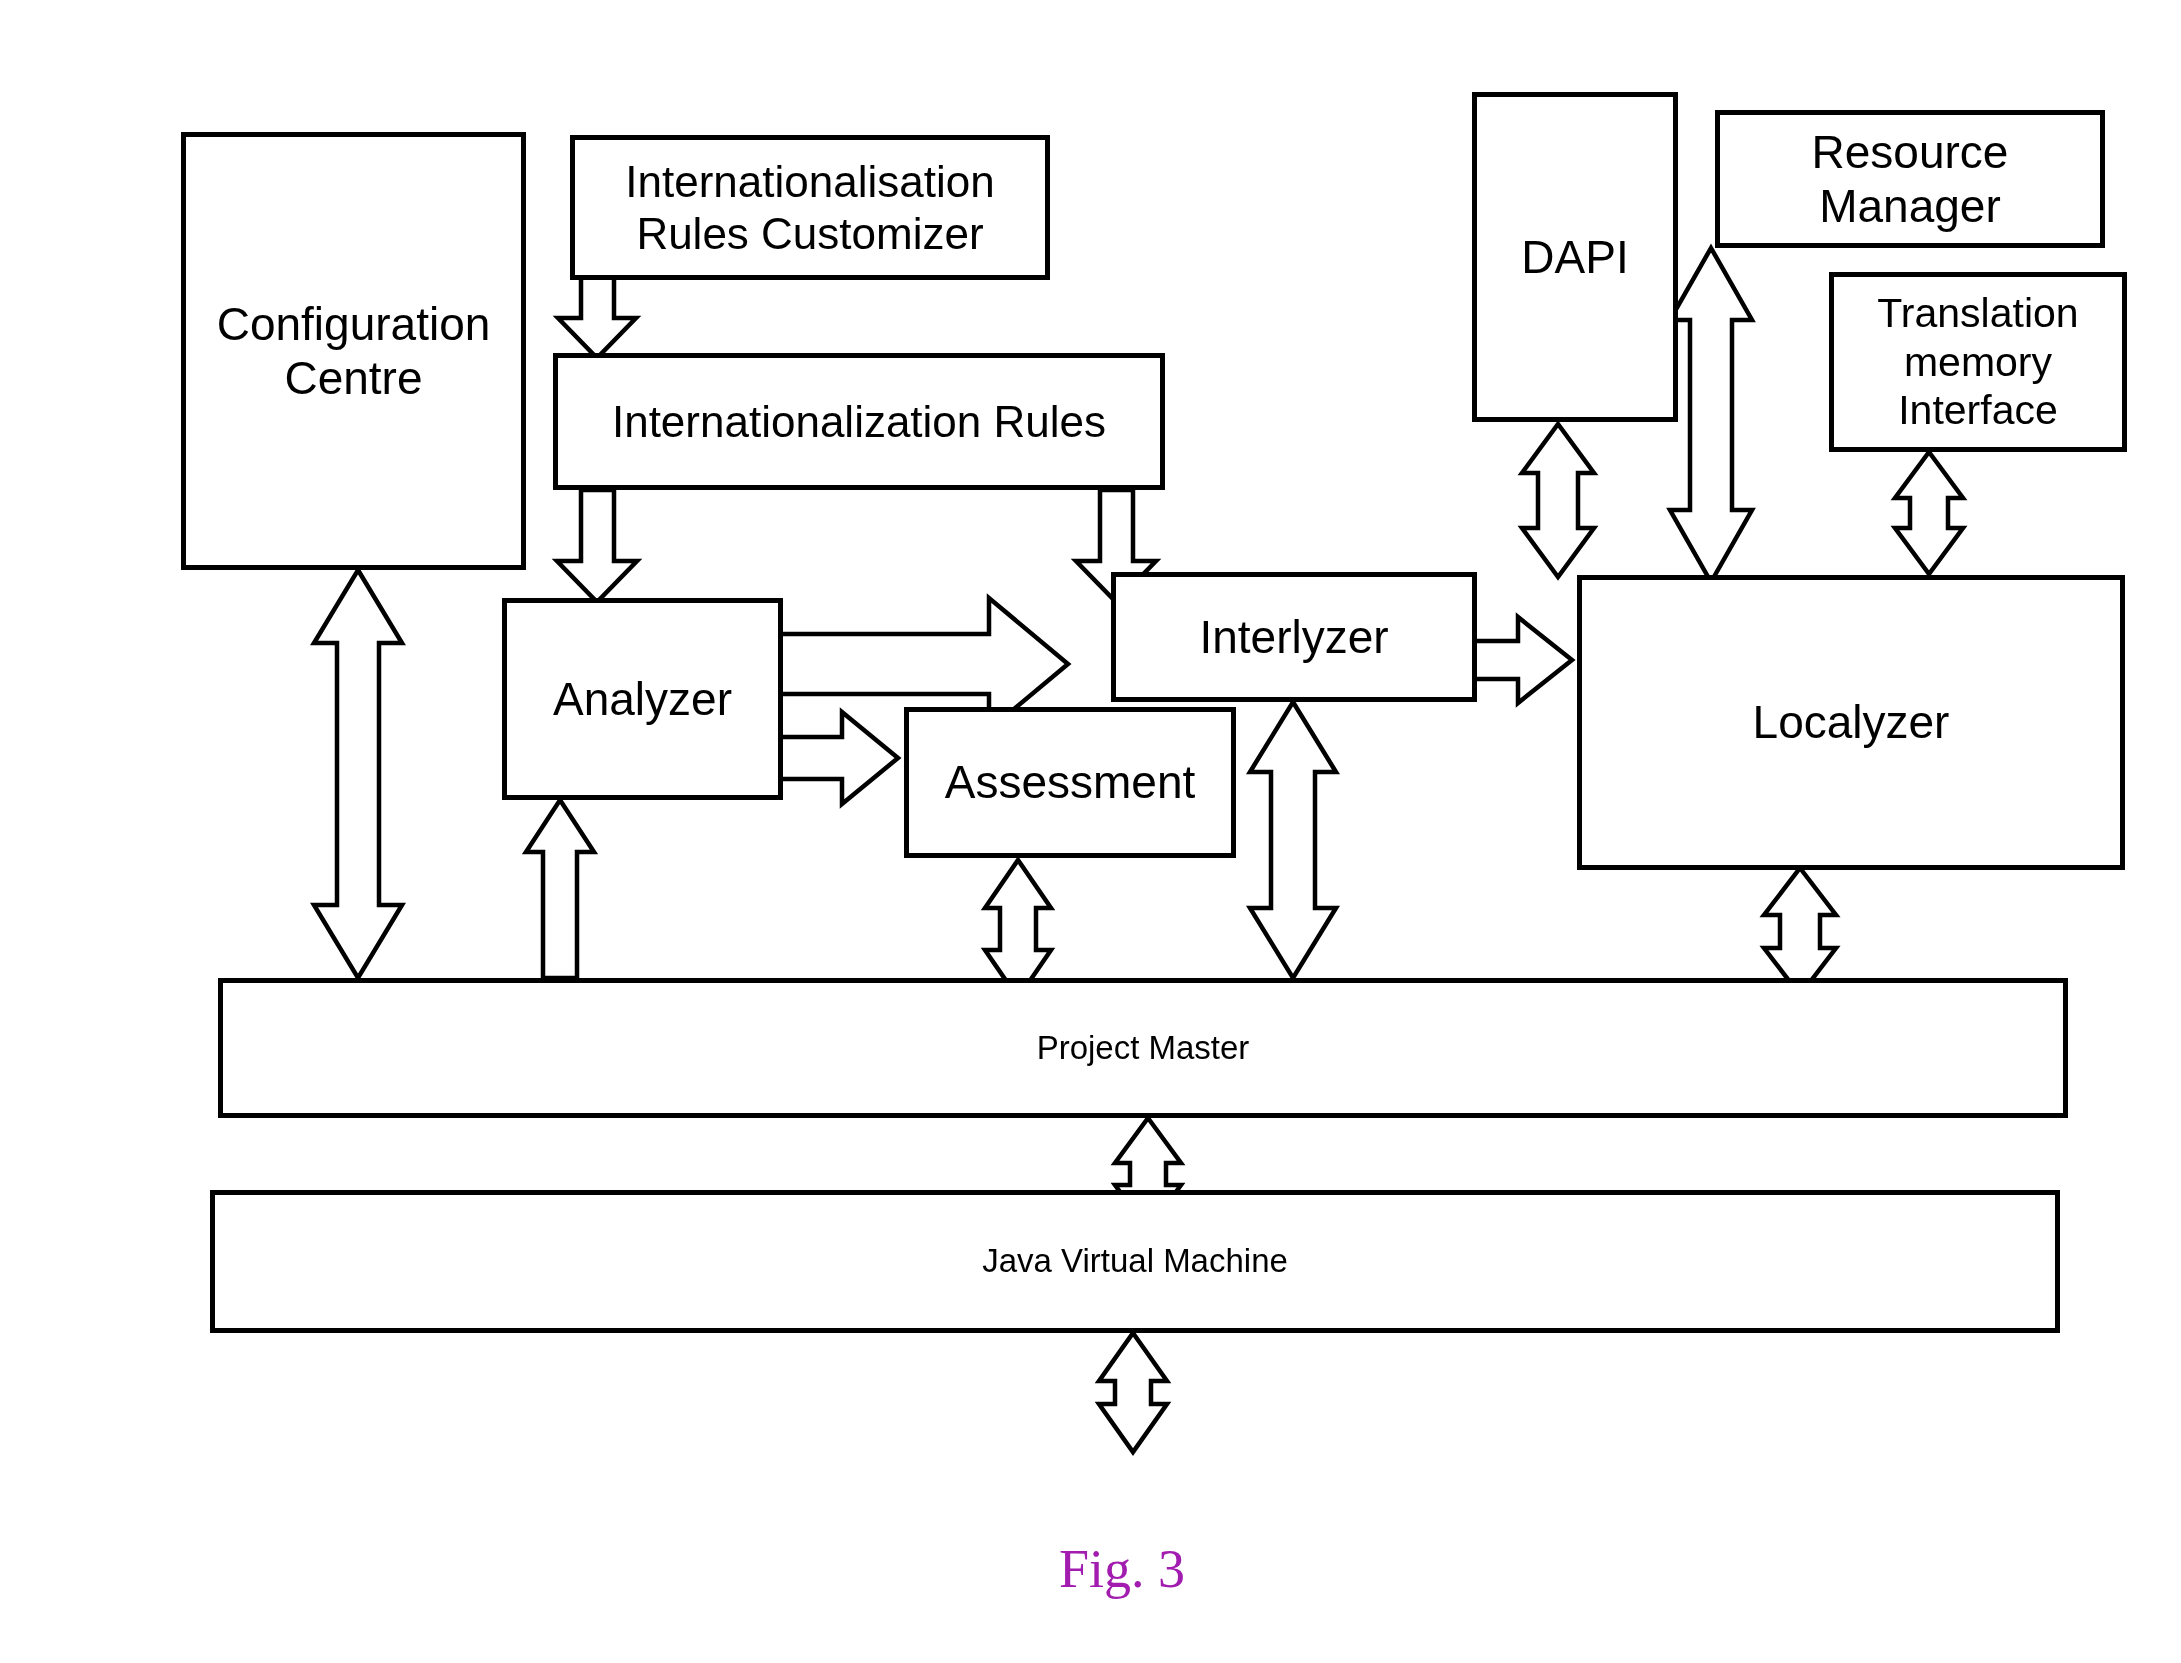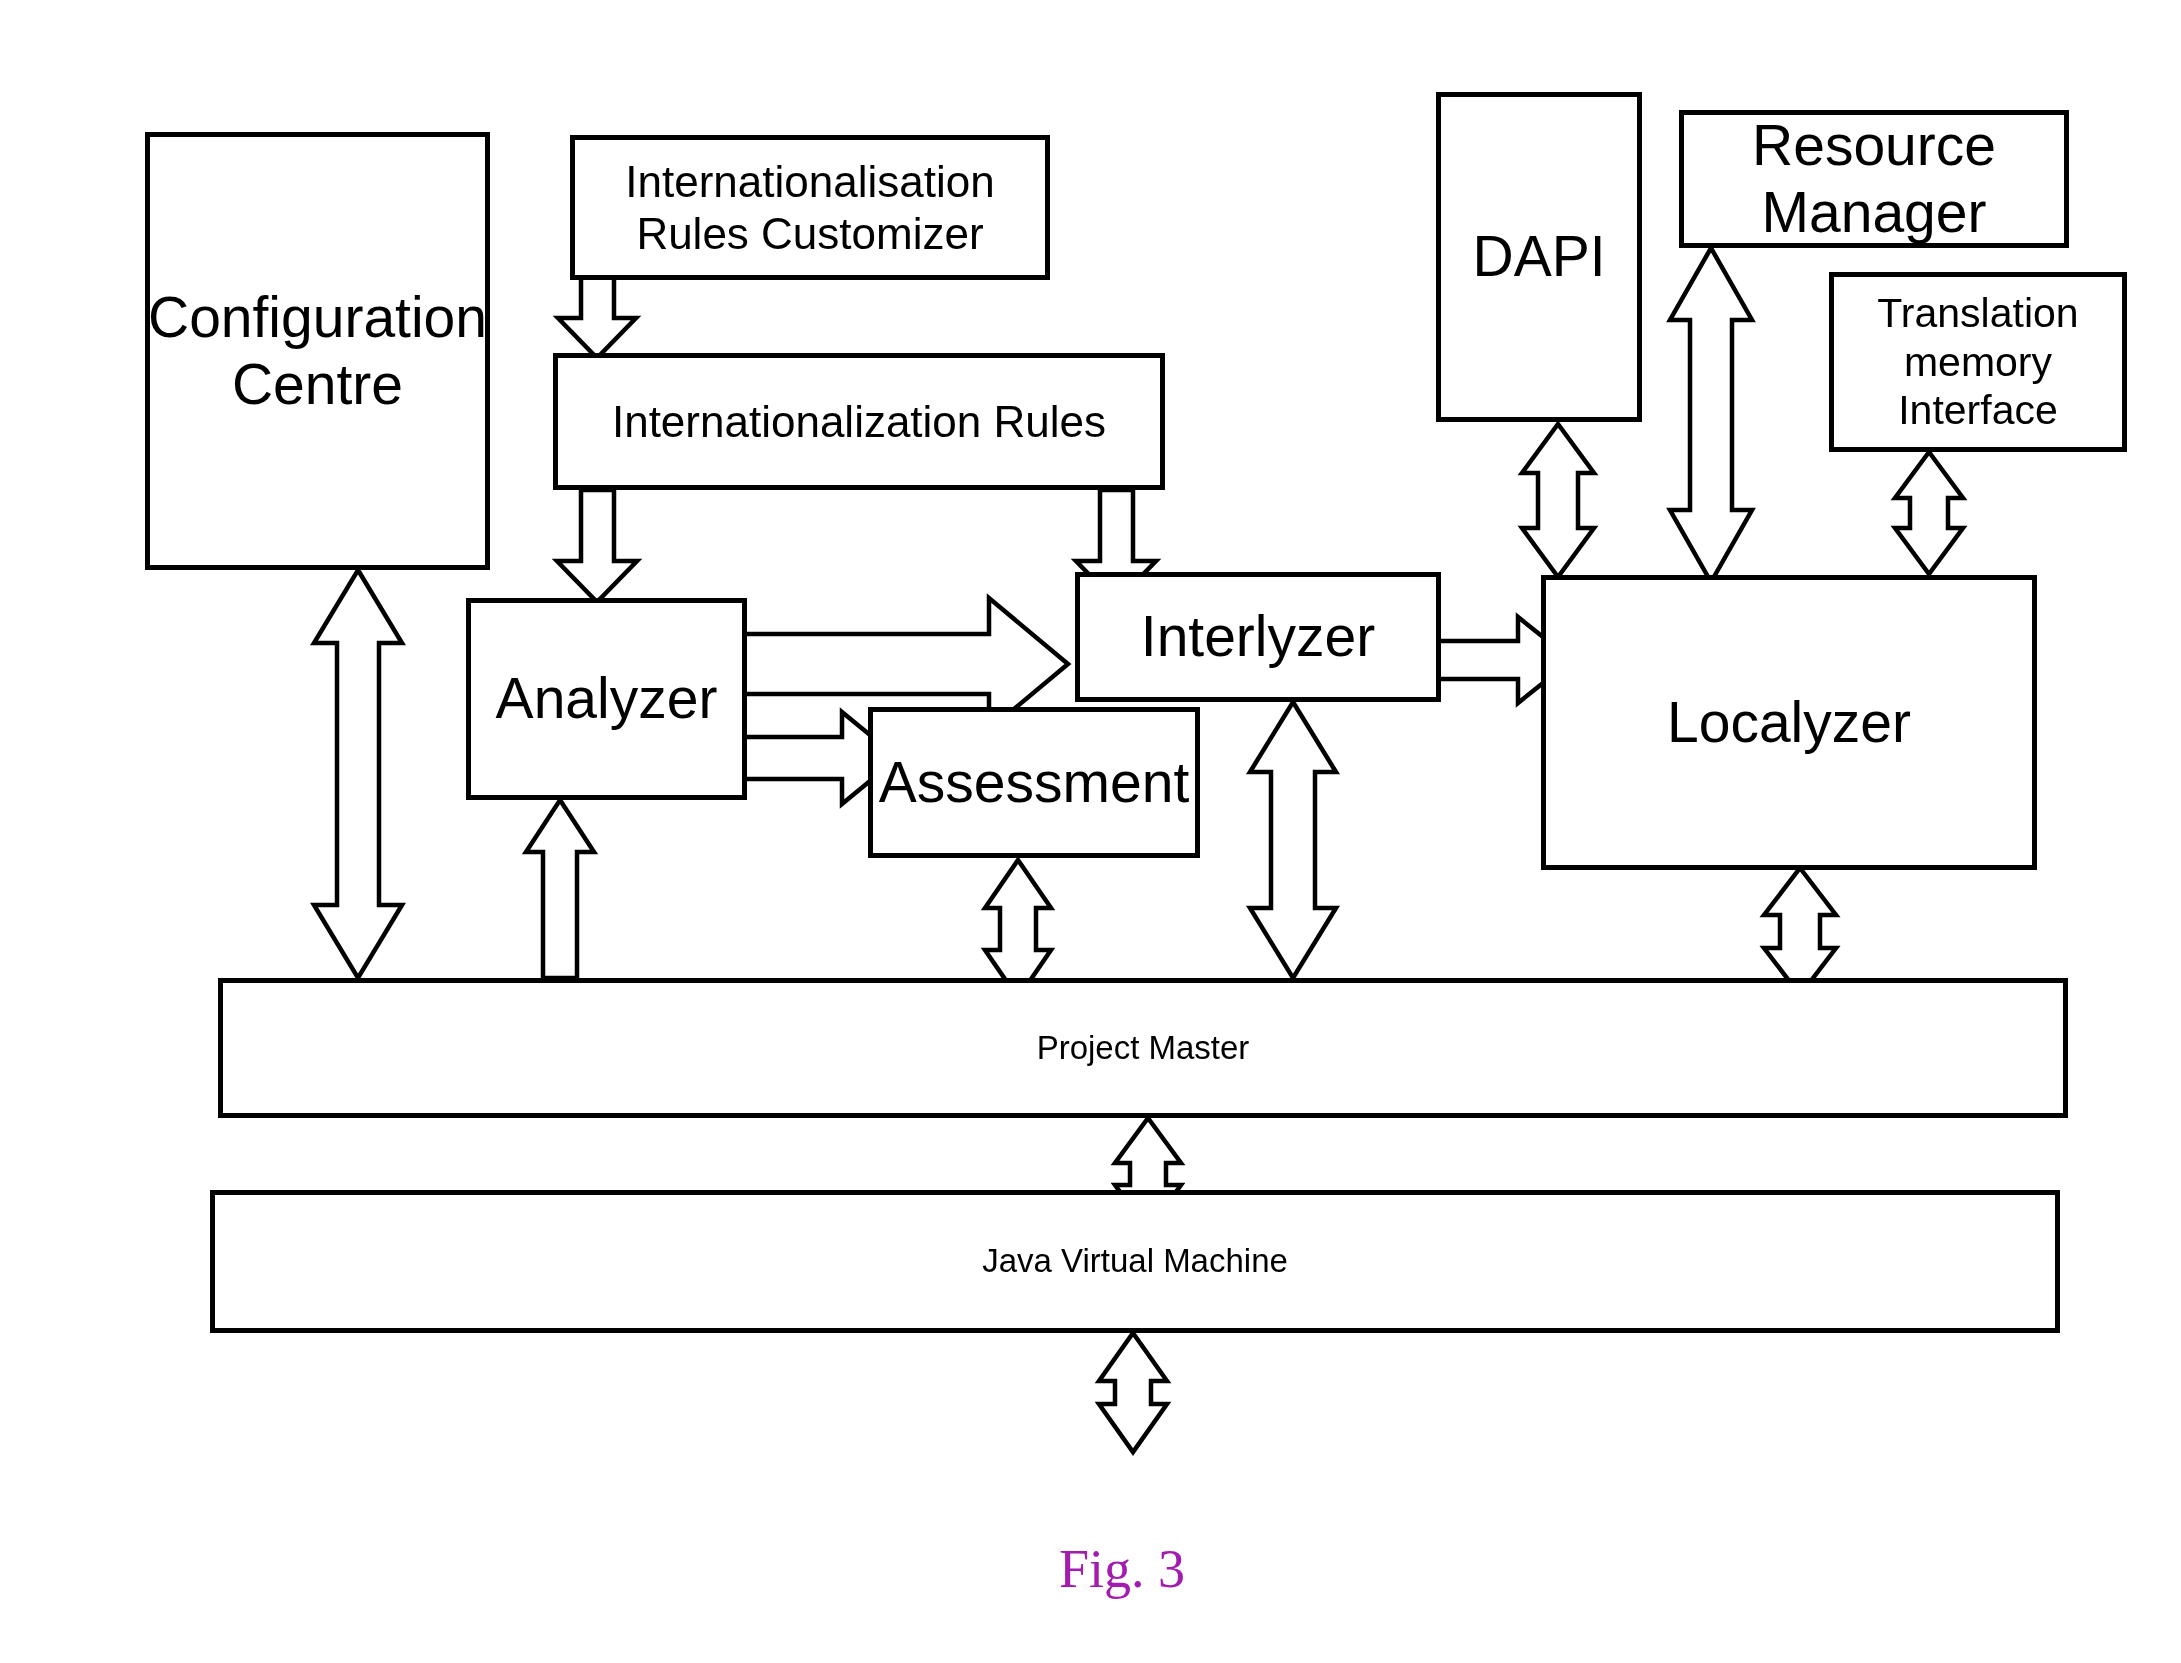--- a/index.html
+++ b/index.html
@@ -30,21 +30,21 @@
     text-align: center;
     line-height: 1.18;
     color: #000000;
     z-index: 5;
   }
   .box .label {
     display: block;
     white-space: pre-line;
     padding: 0 6px;
   }
-  .fs-big   { font-size: 57px; }
+  .fs-big   { font-size: 46px; margin-left: 36px; }
   .fs-mid   { font-size: 44px; }
   .fs-sm    { font-size: 41px; }
   .fs-bar   { font-size: 33px; }
 
   svg.arrows {
     position: absolute;
     left: 0;
     top: 0;
     width: 2181px;
     height: 1663px;
@@ -124,21 +124,21 @@
   </div>
 
   <div class="box fs-big" style="left:868px; top:707px; width:332px; height:151px;">
     <span class="label">Assessment</span>
   </div>
 
   <div class="box fs-big" style="left:1075px; top:572px; width:366px; height:130px;">
     <span class="label">Interlyzer</span>
   </div>
 
-  <div class="box fs-big" style="left:1541px; top:575px; width:496px; height:295px;">
+  <div class="box fs-big" style="left:1541px; top:575px; width:548px; height:295px;">
     <span class="label">Localyzer</span>
   </div>
 
   <div class="box fs-big" style="left:1436px; top:92px; width:206px; height:330px;">
     <span class="label">DAPI</span>
   </div>
 
   <div class="box fs-big" style="left:1679px; top:110px; width:390px; height:138px;">
     <span class="label">Resource
 Manager</span>

